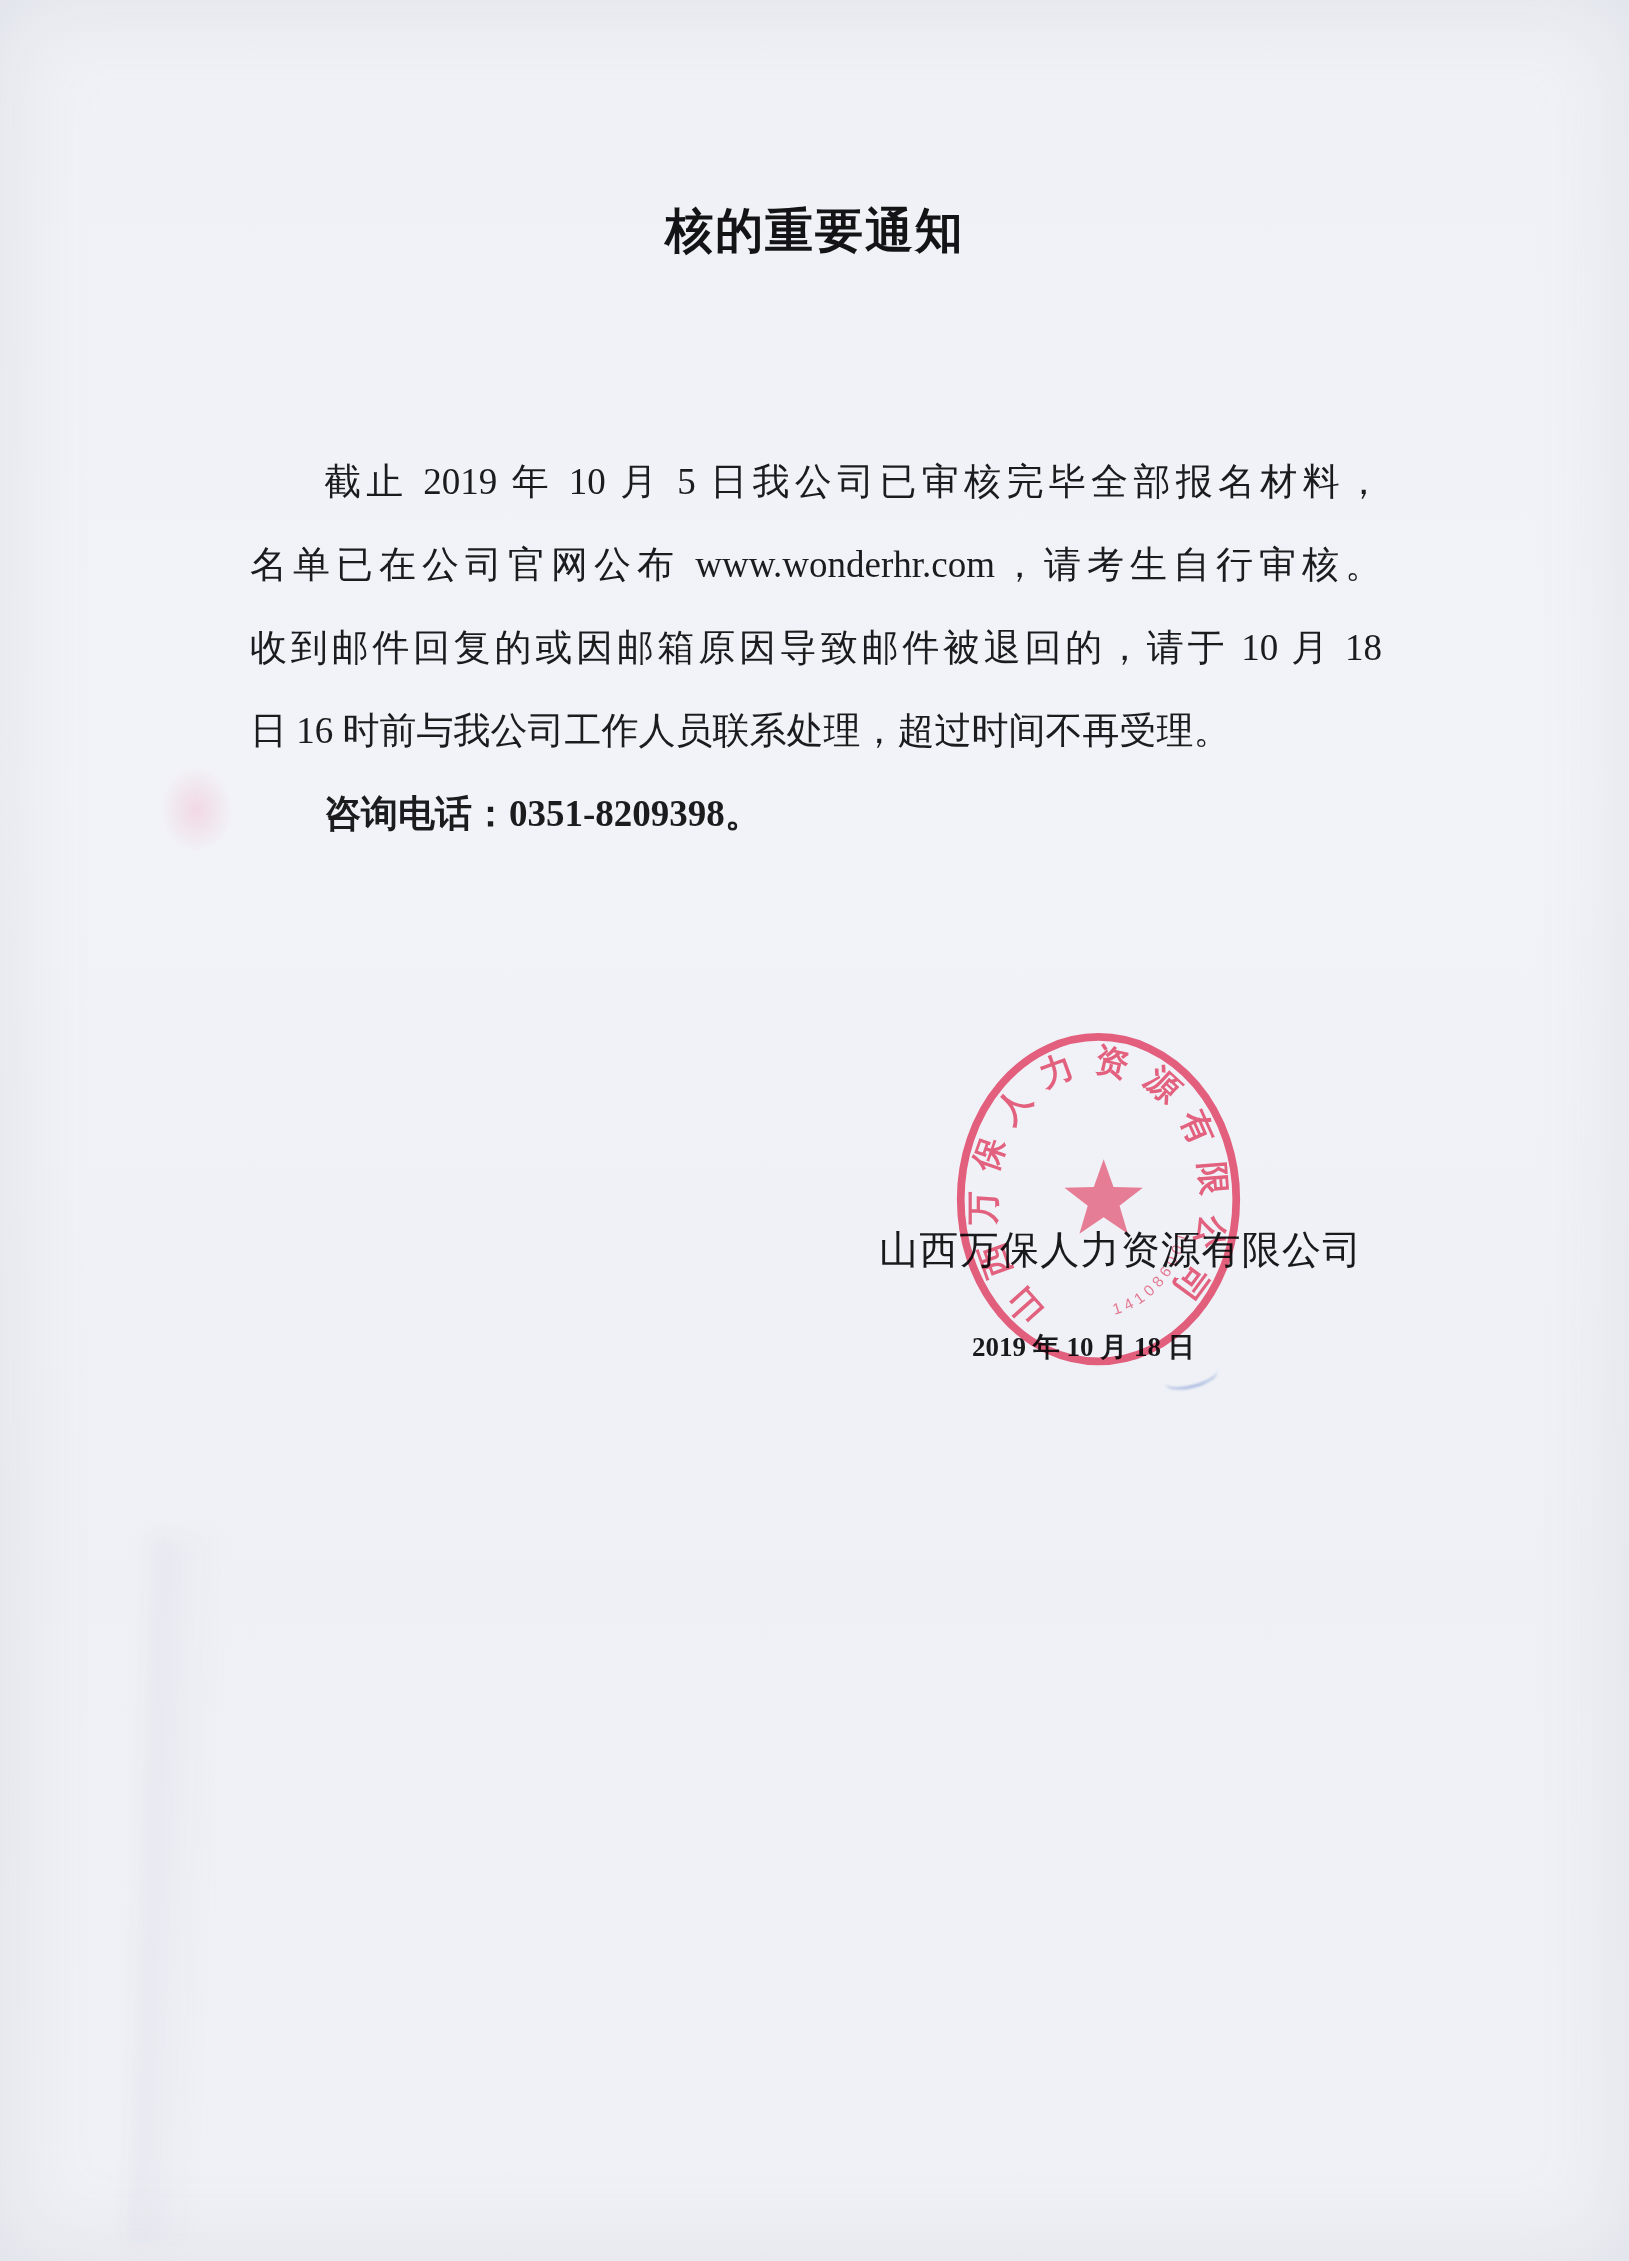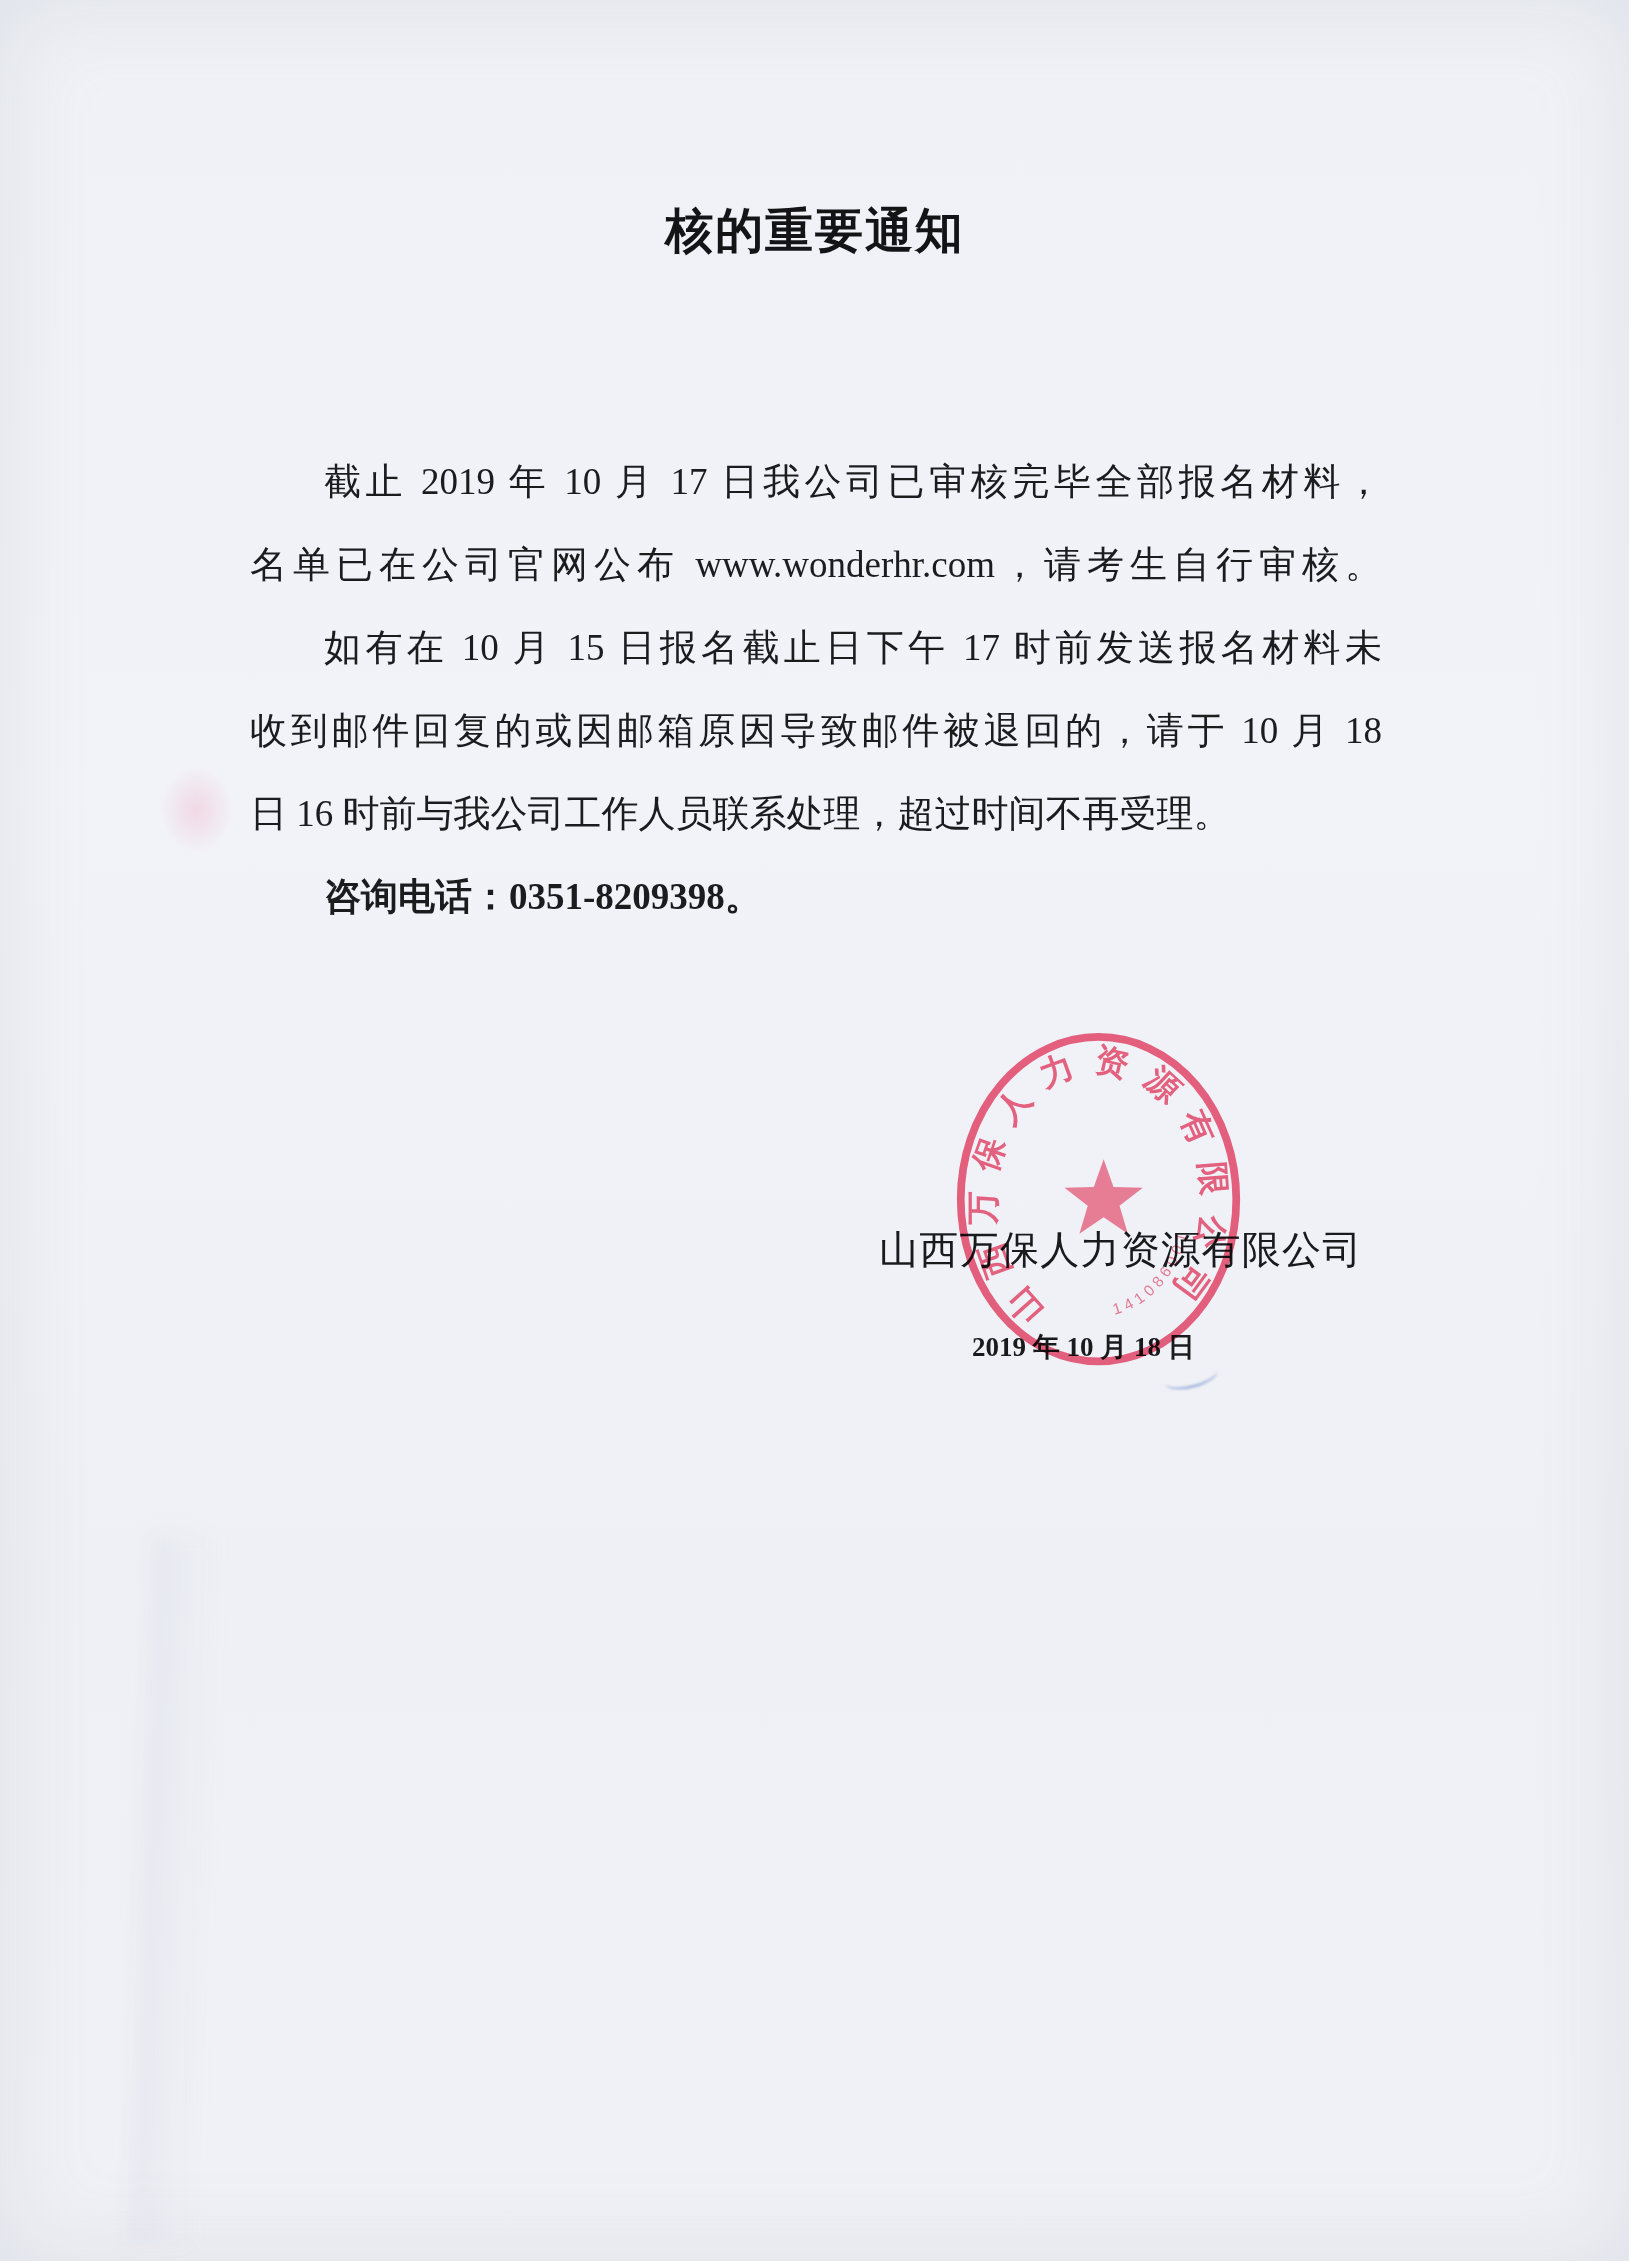--- a/index.html
+++ b/index.html
@@ -77,23 +77,22 @@
 
   <div class="smudge-pink"></div>
   <div class="streak"></div>
   <div class="pen-mark"></div>
 
   <div class="title">
     <div class="t-line">核的重要通知</div>
   </div>
 
   <div class="body-block">
-    <div class="b-line b-just b-indent">截止 2019 年 10 月 17 日我公司已审核完毕全部报名材料，</div>
+    <div class="b-line b-just b-indent">截止 2019 年 10 月 5 日我公司已审核完毕全部报名材料，</div>
     <div class="b-line b-just">名单已在公司官网公布 www.wonderhr.com，请考生自行审核。</div>
-    <div class="b-line b-just b-indent">如有在 10 月 15 日报名截止日下午 17 时前发送报名材料未</div>
     <div class="b-line b-just">收到邮件回复的或因邮箱原因导致邮件被退回的，请于 10 月 18</div>
     <div class="b-line">日 16 时前与我公司工作人员联系处理，超过时间不再受理。</div>
     <div class="b-line b-indent b-bold">咨询电话：0351-8209398。</div>
   </div>
 
   <div class="sig-company">山西万保人力资源有限公司</div>
   <div class="sig-date">2019 年 10 月 18 日</div>
 
   <svg class="seal" viewBox="0 0 480 560" aria-hidden="true">
     <defs>

